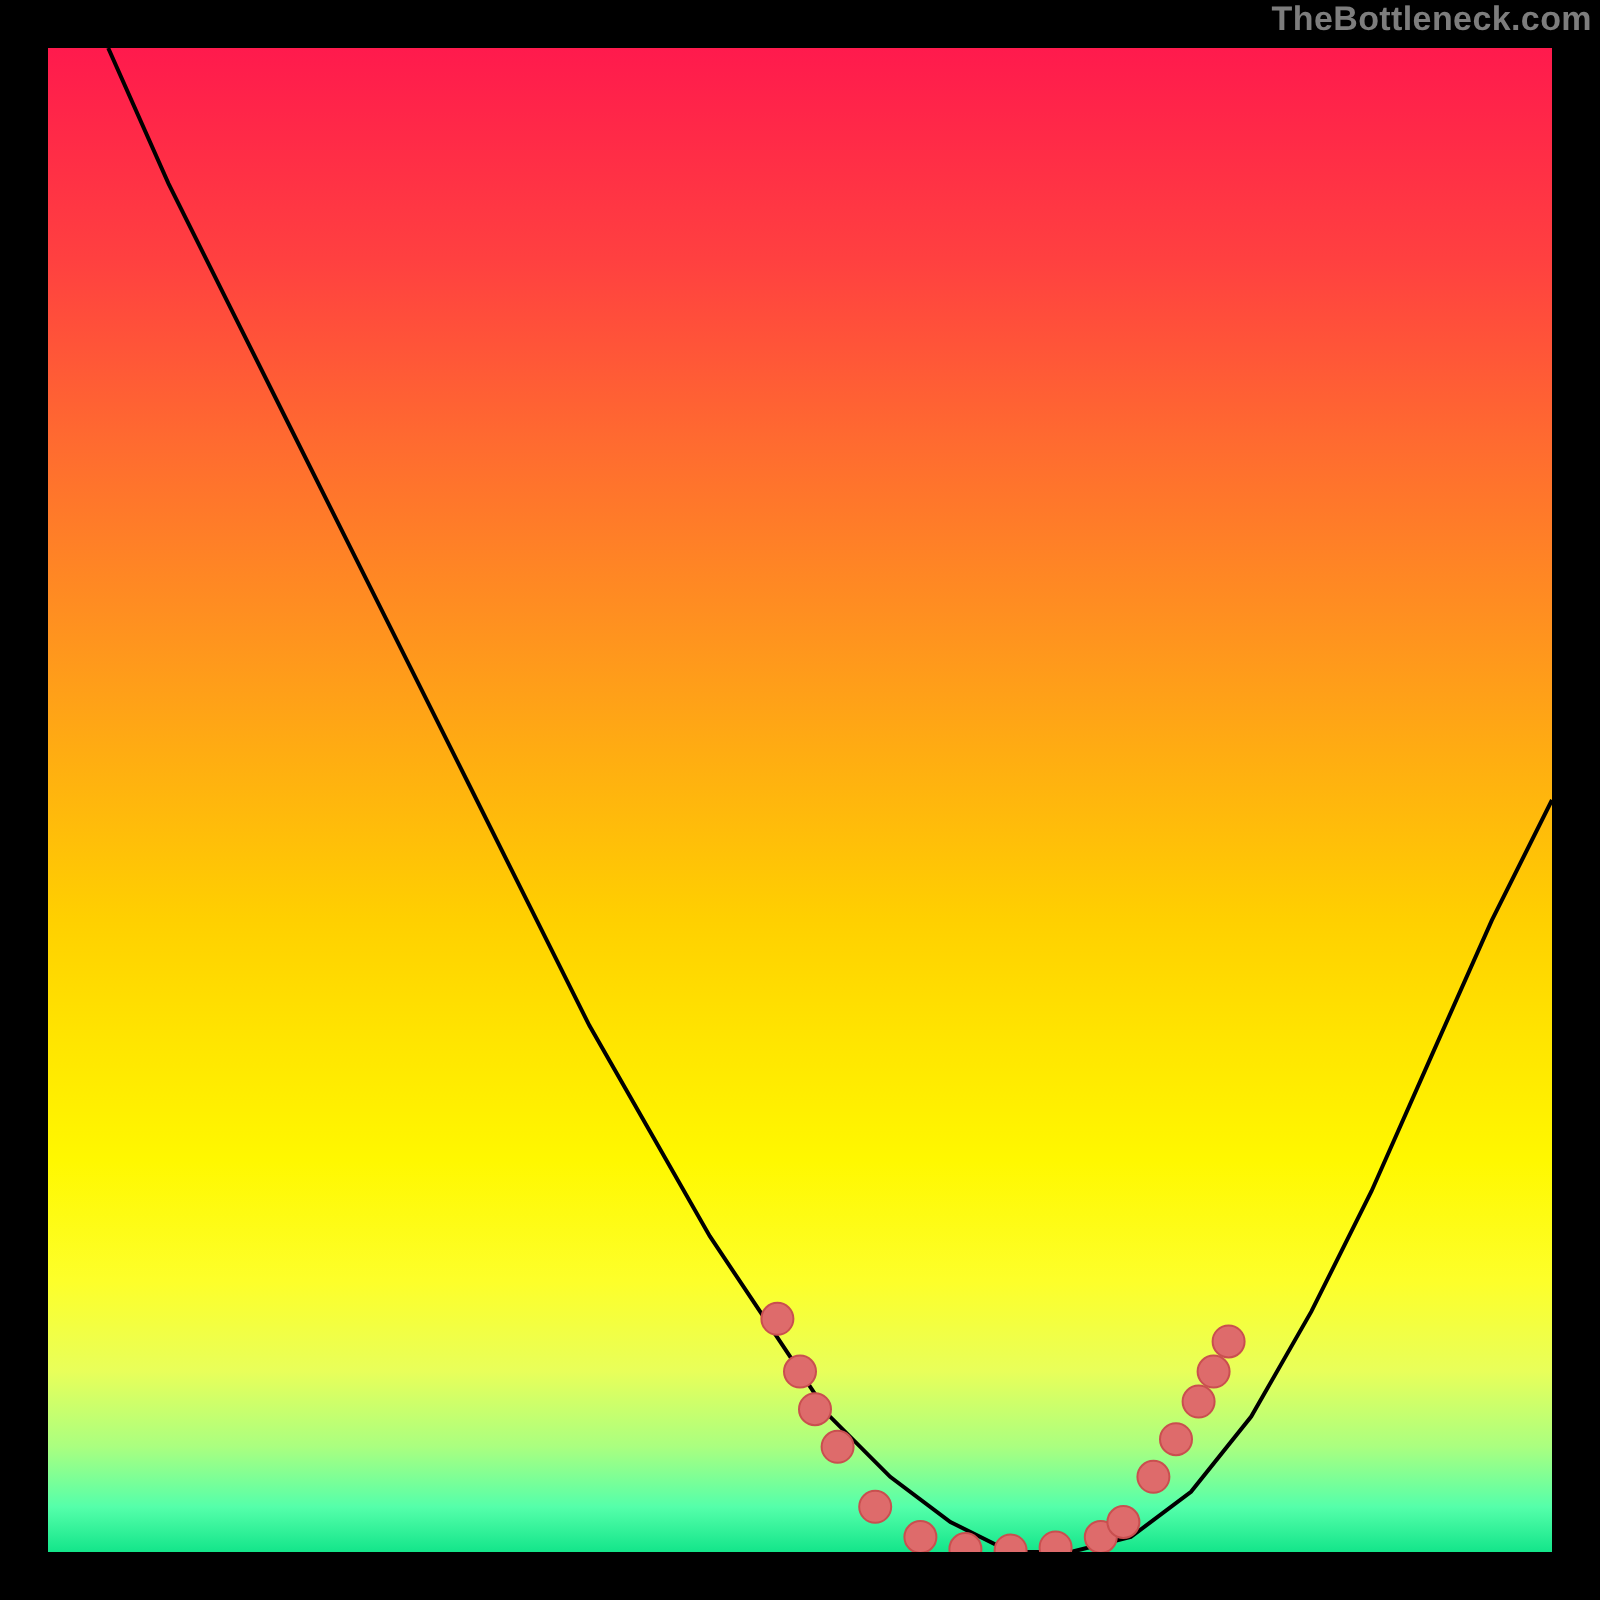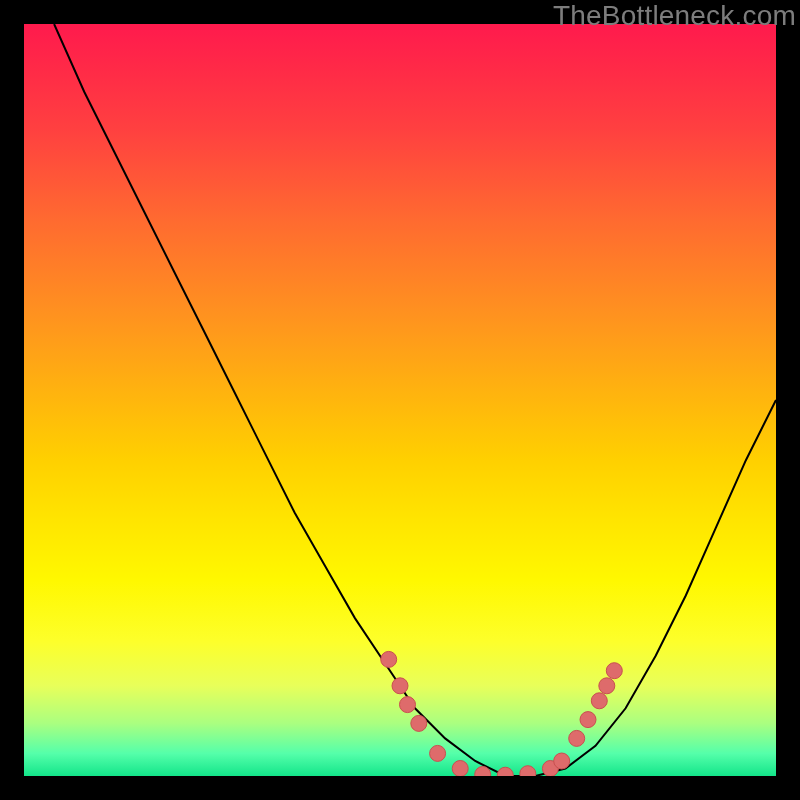--- a/index.html
+++ b/index.html
@@ -57,22 +57,22 @@
   .dot {
     fill: #de6b6b;
     stroke: #c94f4f;
     stroke-width: 1;
   }
   .watermark {
     position: absolute;
     top: 0;
     right: 4px;
     color: #7d7d7d;
-    font-size: 28px;
-    font-weight: 400;
+    font-size: 17px;
+    font-weight: 700;
     letter-spacing: 0.2px;
   }
 </style>
 </head>
 <body>
 
 <div class="frame">
   <div class="plot-area">
     <div class="gradient-bg"></div>
     <svg class="curve-svg" viewBox="0 0 752 752" preserveAspectRatio="none">

